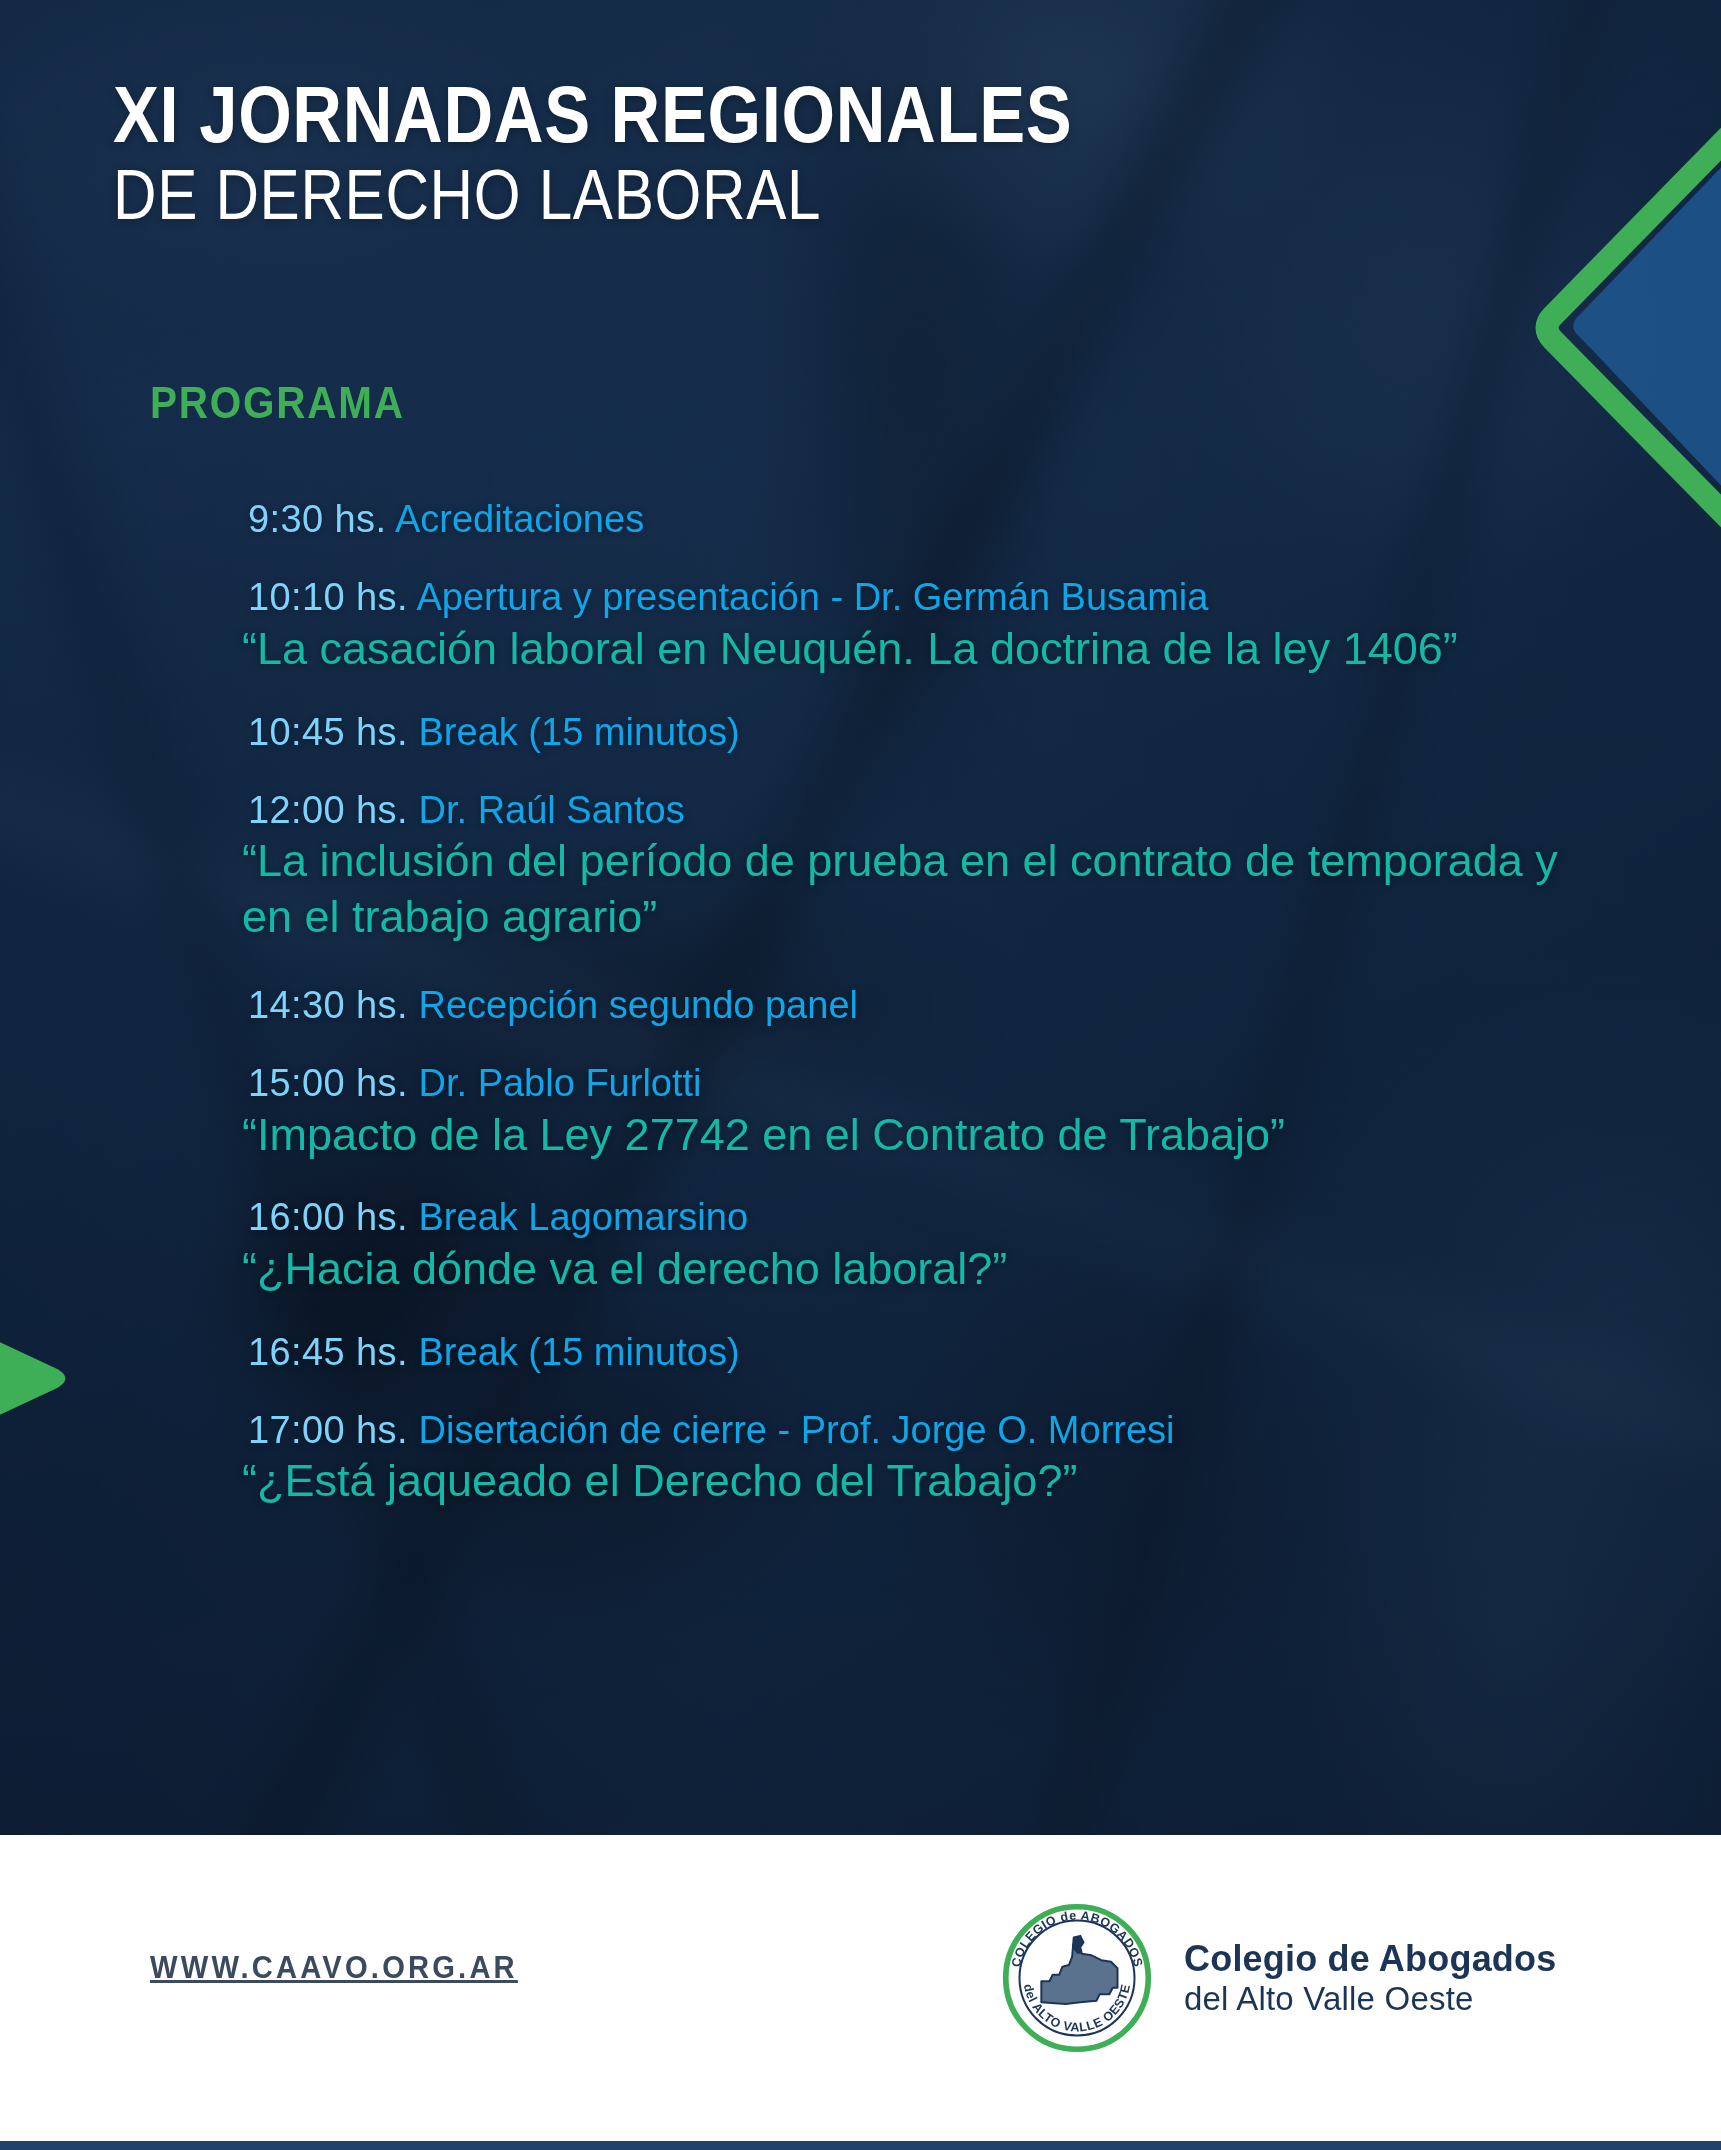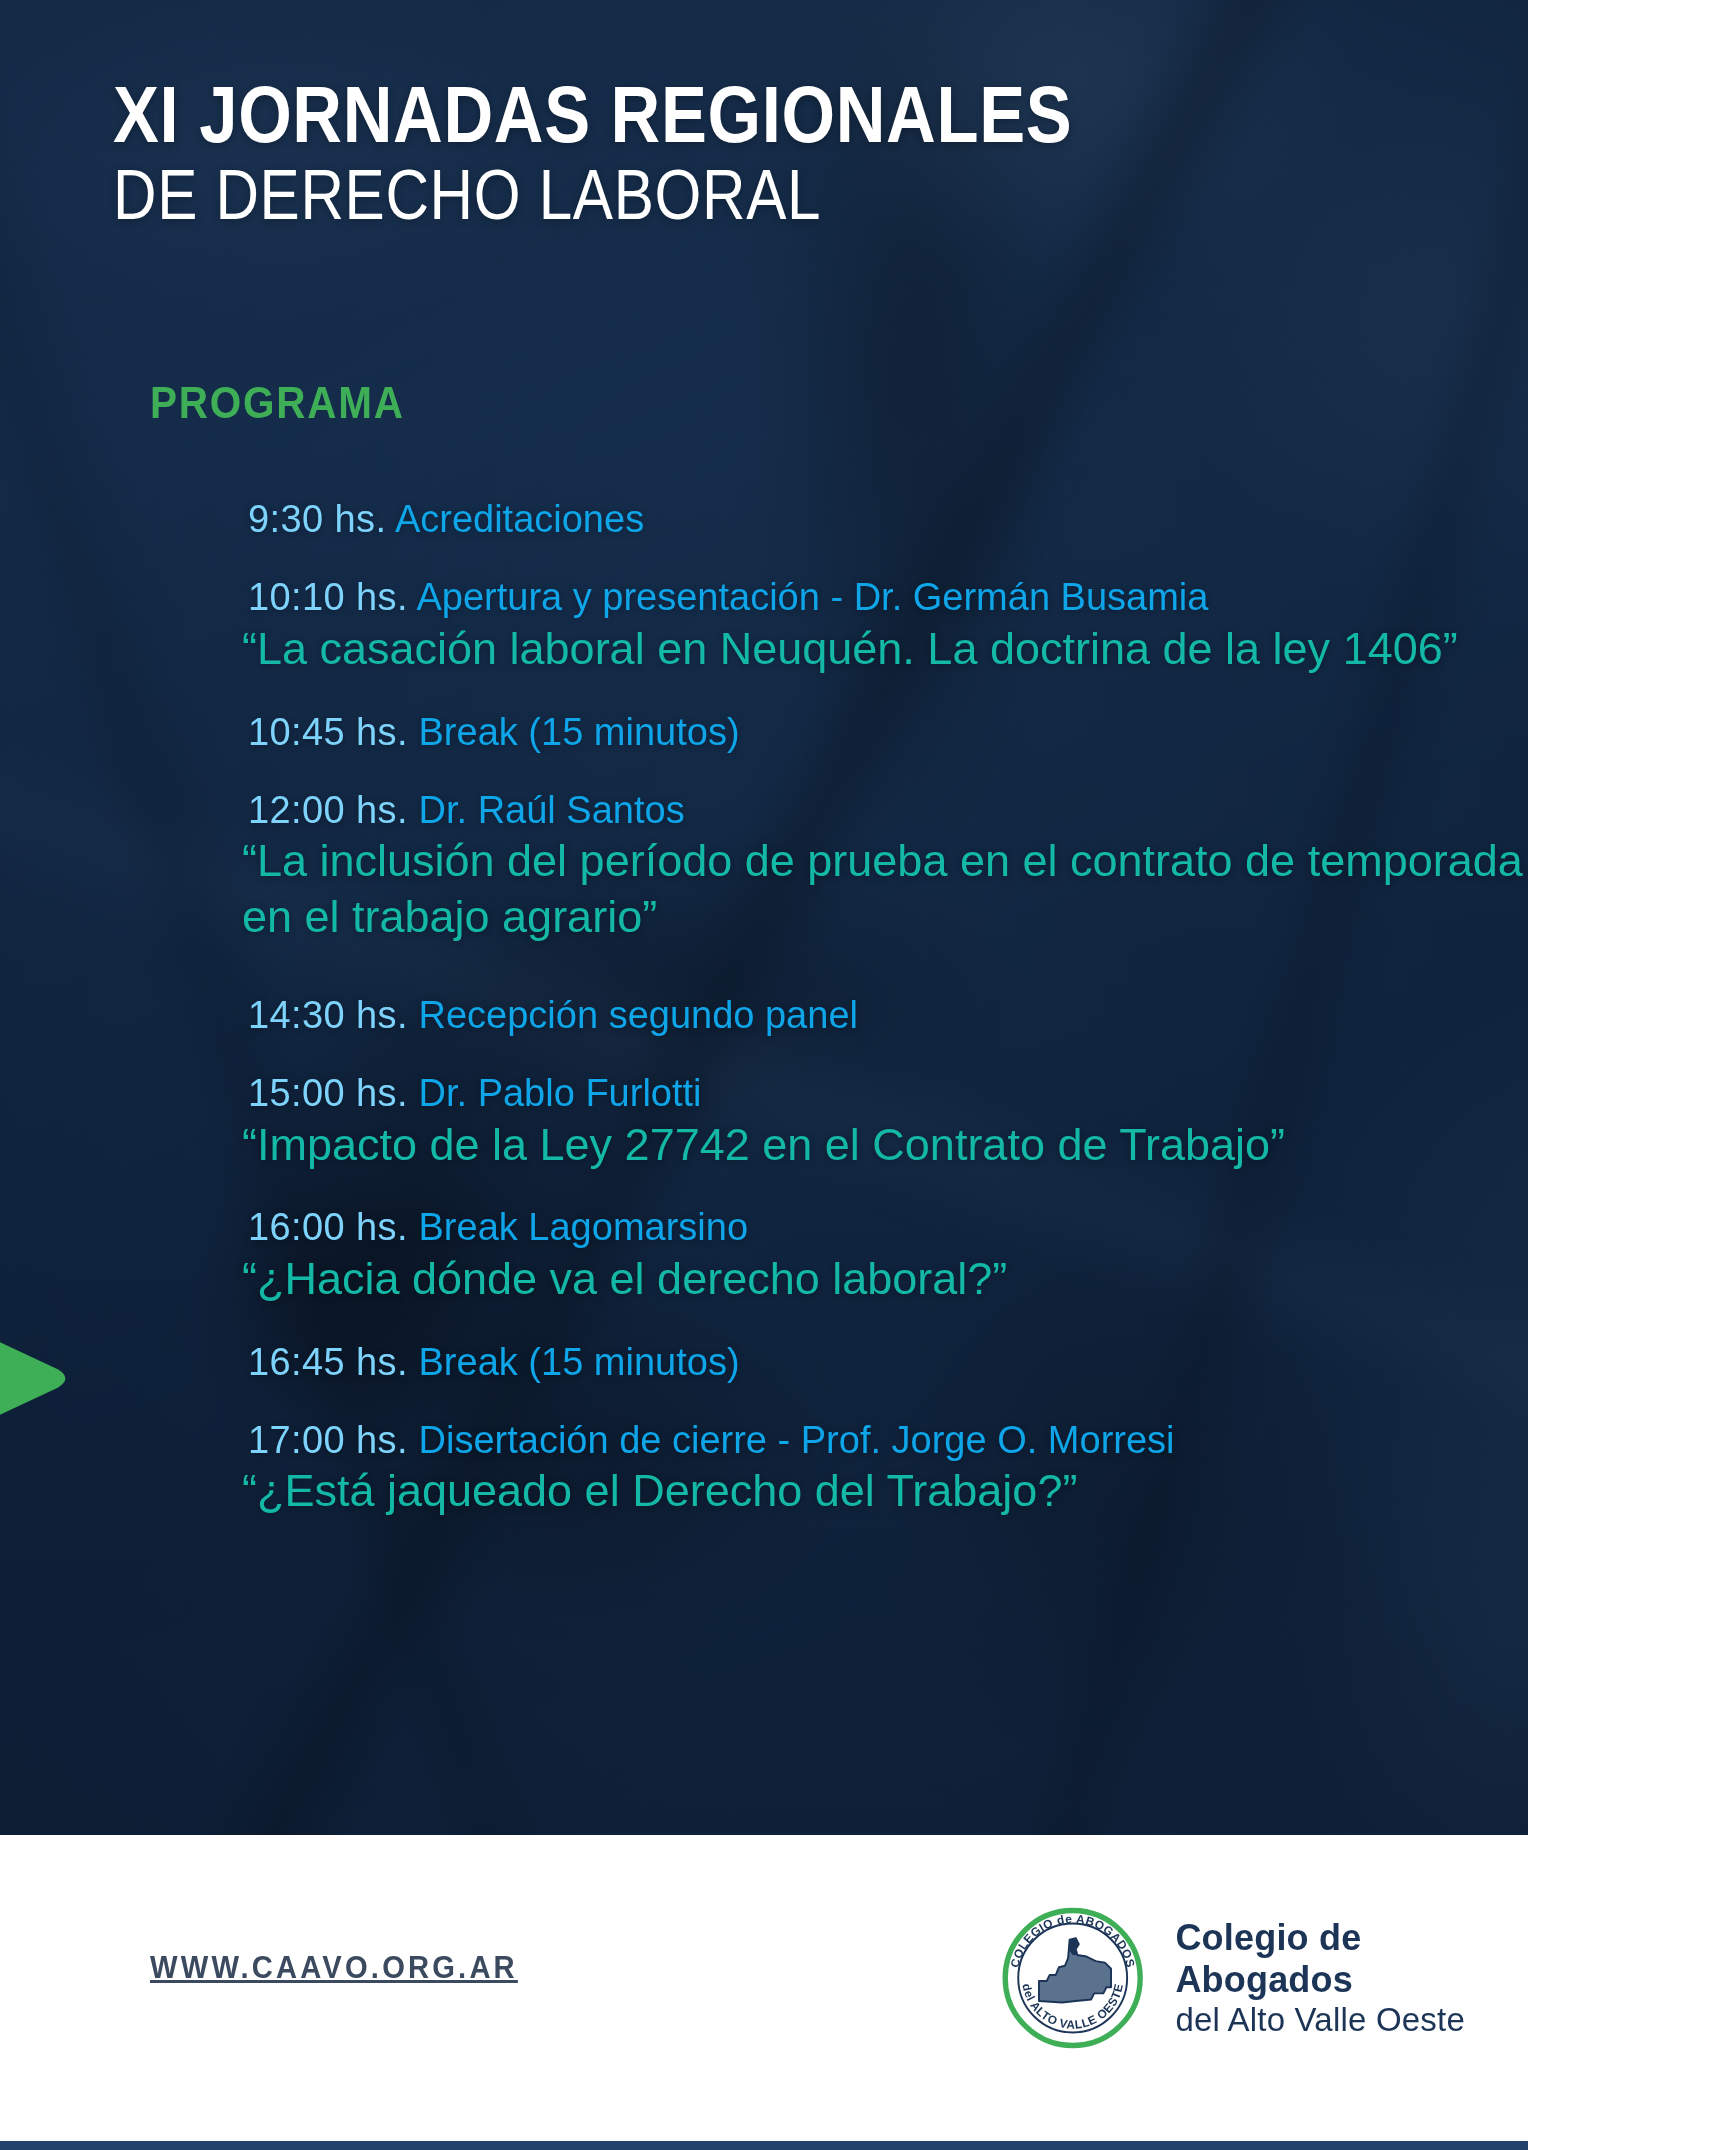--- a/index.html
+++ b/index.html
@@ -2,21 +2,21 @@
 <html style="font-size:12.3px"><head>
 <meta charset="utf-8">
 <style>
   html,body{margin:0;padding:0;}
   body{
     width:1721px;height:2151px;
     font-family:"Liberation Sans", sans-serif;
     background:#ffffff;
     overflow:hidden;
   }
-  .poster{position:relative;width:1528px;height:2151px;overflow:hidden;}
+  .poster{position:relative;width:1721px;height:2151px;overflow:hidden;}
 
   
   .hero{
     position:absolute;left:0;top:0;width:1721px;height:1835px;
     overflow:hidden;
     background:#1d3a5c;
   }
   
   .photo{
     position:absolute;inset:-46px;
@@ -95,21 +95,21 @@
     font-size:38px;line-height:1.22;white-space:nowrap;
     text-shadow:0 0.8px 7.7px rgba(0,0,0,.35);
   }
   .entry .time{color:#7dd3fc;font-weight:400;letter-spacing:0.4px;}
   .entry .who{color:#0ea5e9;font-weight:normal;}
   .entry .quote{
     display:block;color:#14b8a6;font-weight:400;
     font-size:45px;line-height:1.24;margin-left:-6.1px;
     text-shadow:0 0.8px 7.7px rgba(0,0,0,.35);
   }
-  .entry.gap-before{margin-top:47px;}
+  .entry.gap-before{margin-top:37px;}
 
   
   .footer{
     position:absolute;left:0;top:1835px;width:1721px;height:308px;
     background:#ffffff;
   }
   .site{
     position:absolute;left:150px;top:1950px;
     color:#3C4A60;font-size:31px;font-weight:bold;letter-spacing:3.4px;
     transform:scaleX(.94);transform-origin:left center;

